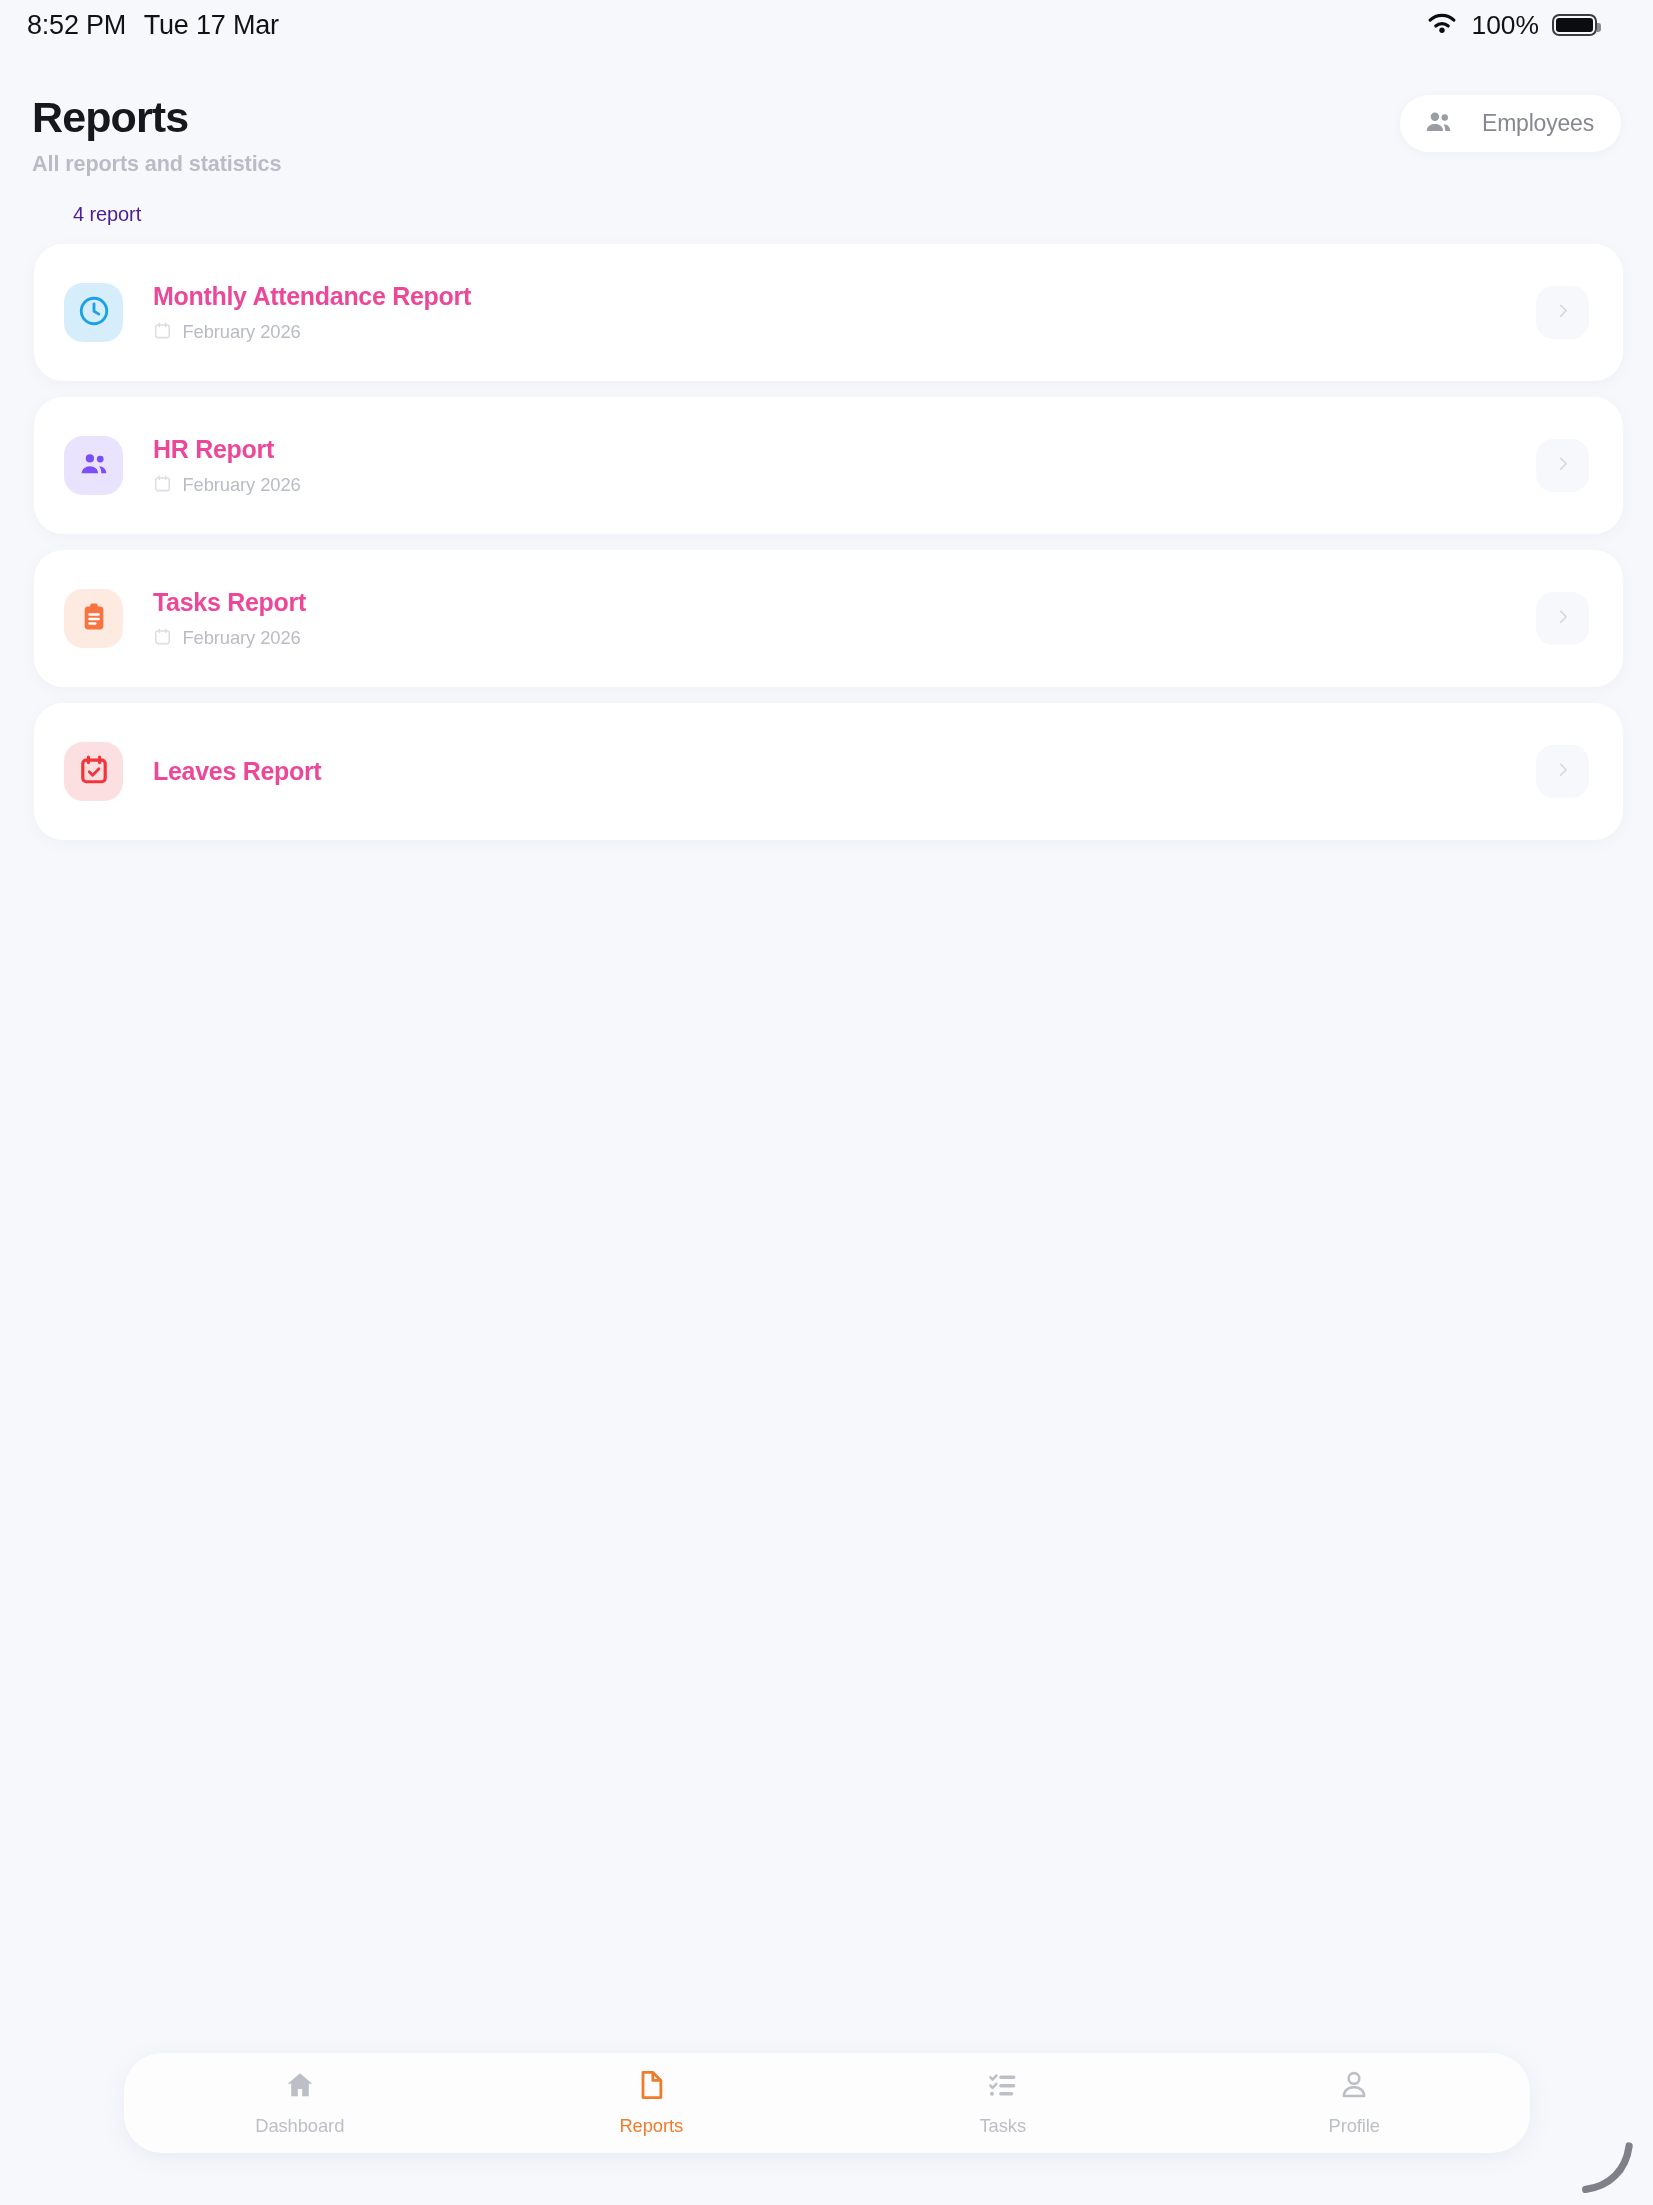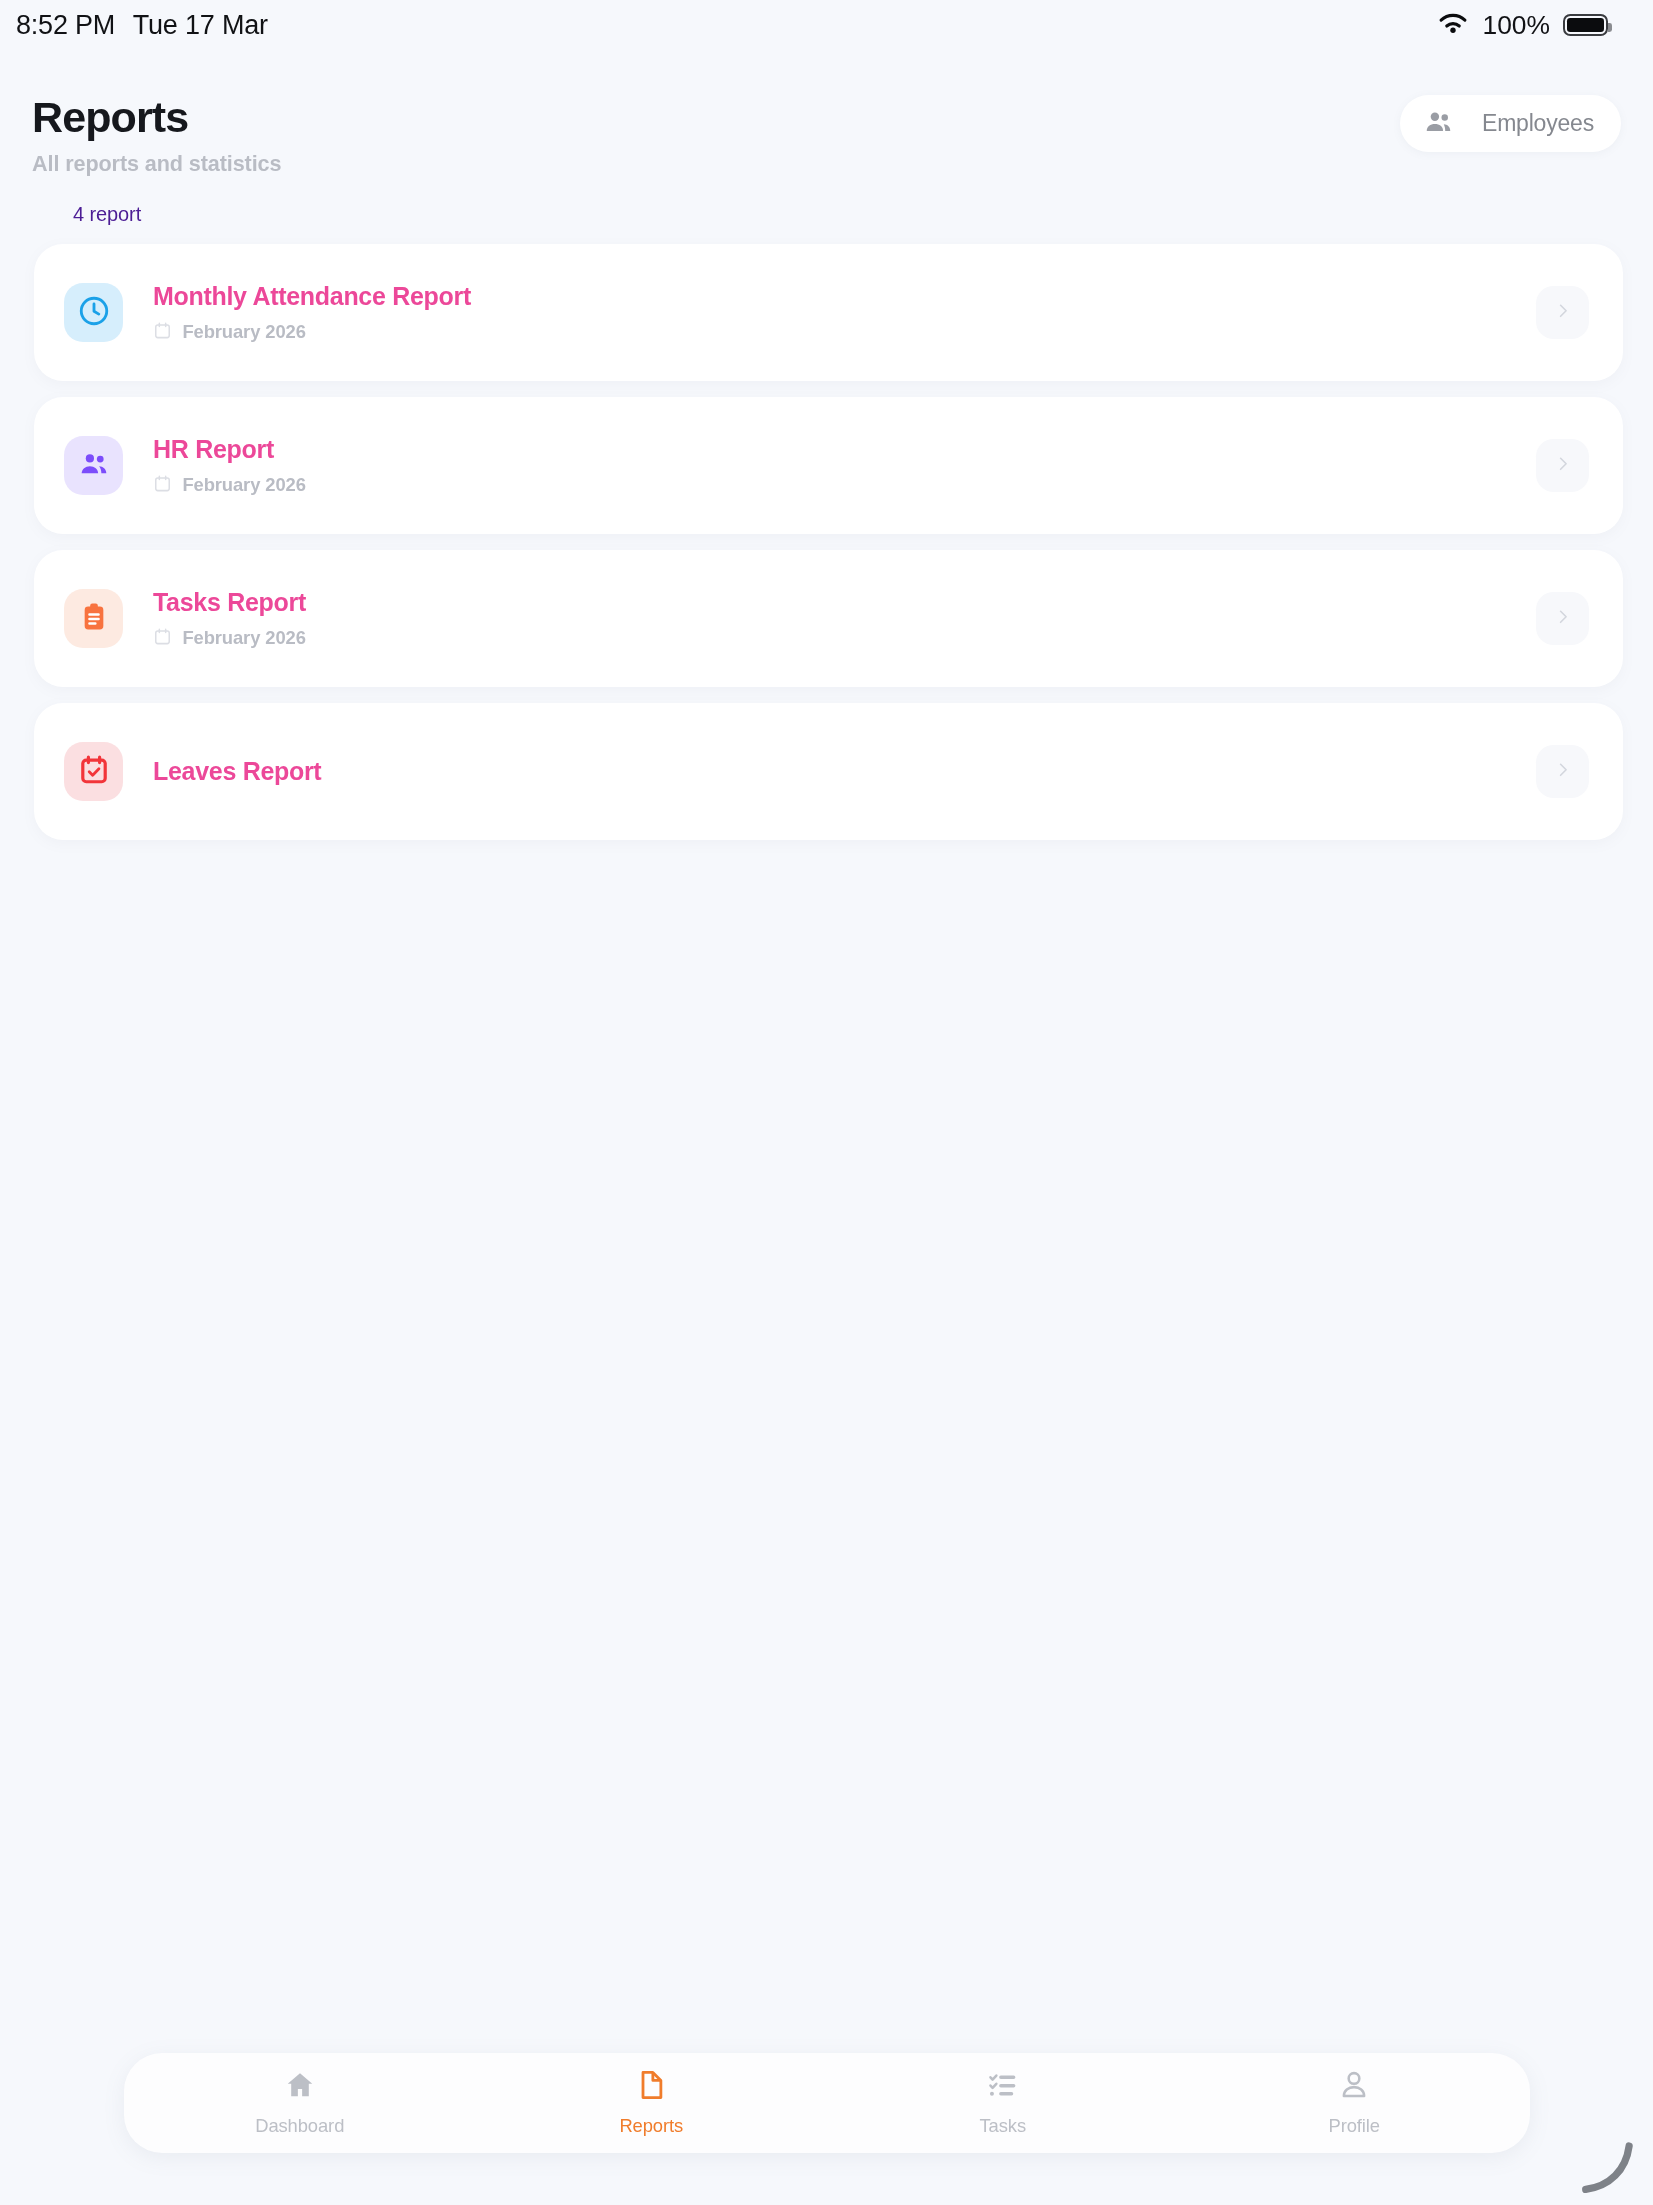--- a/index.html
+++ b/index.html
@@ -8,21 +8,21 @@
     background:#f6f8fc;
     font-family:"Liberation Sans", sans-serif;
     -webkit-font-smoothing:antialiased;
     overflow:hidden;
   }
 
   
   .statusbar{
     position:absolute; top:0; left:0; width:1624px; height:50px;
     display:flex; align-items:center; justify-content:space-between;
-    padding:0 16px;
+    padding:0 27px;
   }
   .sb-left{ display:flex; align-items:baseline; gap:17.6px; }
   .sb-time{ font-size:27px; font-weight:500; color:#111215; letter-spacing:-0.2px; }
   .sb-date{ font-size:27px; font-weight:500; color:#111215; letter-spacing:-0.2px; }
   .sb-right{ display:flex; align-items:center; gap:13px; }
   .sb-pct{ font-size:26.4px; font-weight:500; color:#111215; }
   .wifi-ico{ display:block; }
   .batt{
     width:45px; height:22.4px; border:2.4px solid #3a3c40; border-radius:7.2px;
     position:relative; display:flex; align-items:center; padding:2.4px;
@@ -67,21 +67,21 @@
     box-shadow:0 3.2px 13px rgba(125,130,150,0.055);
     cursor:pointer;
   }
   .card-icon{
     width:59px; height:59px; border-radius:19px; flex:0 0 59px;
     display:flex; align-items:center; justify-content:center;
   }
   .card-body{ flex:1; margin-left:30px; }
   .card-title{ font-size:25px; font-weight:700; color:#ec4899; letter-spacing:-0.3px; }
   .card-meta{ display:flex; align-items:center; gap:10.4px; margin-top:10.4px; }
-  .card-date{ font-size:18.4px; color:#b9bcc4; font-weight:700; letter-spacing:-0.1px;text-align:center; }
+  .card-date{ font-size:18.4px; color:#b9bcc4; font-weight:400; letter-spacing:-0.1px;text-align:center; }
   .chev-box{
     width:53px; height:53px; border-radius:17.6px; background:#f7f8fb;
     display:flex; align-items:center; justify-content:center;
     flex:0 0 53px;
   }
 
   
   .tabbar{
     position:absolute; left:124px; bottom:52px; width:1406px; height:100px;
     background:#fdfdfe; border-radius:38px;

